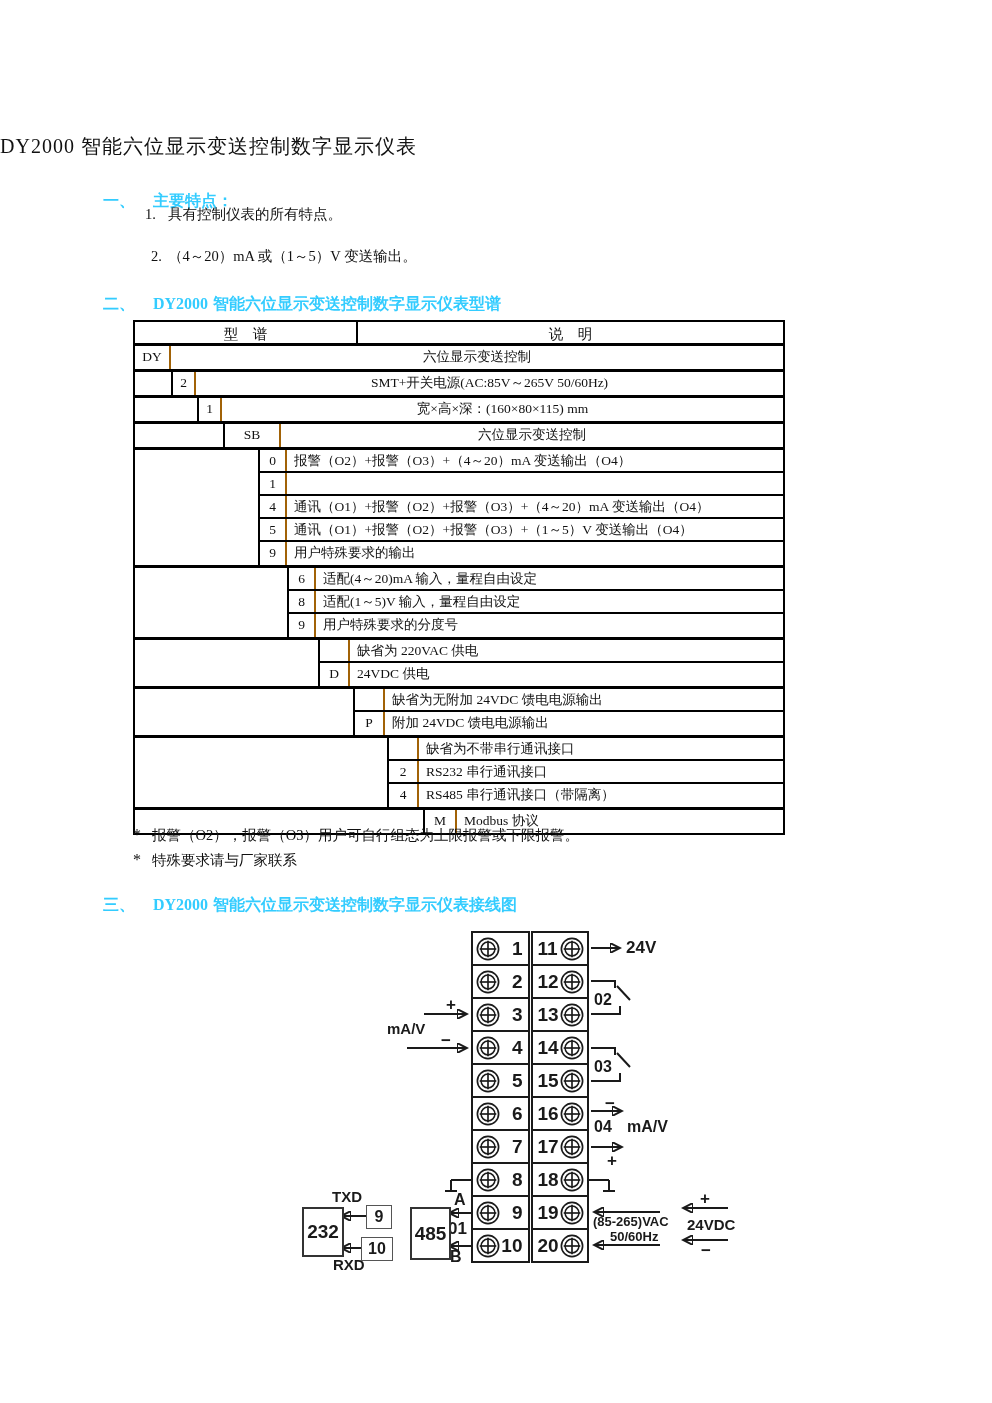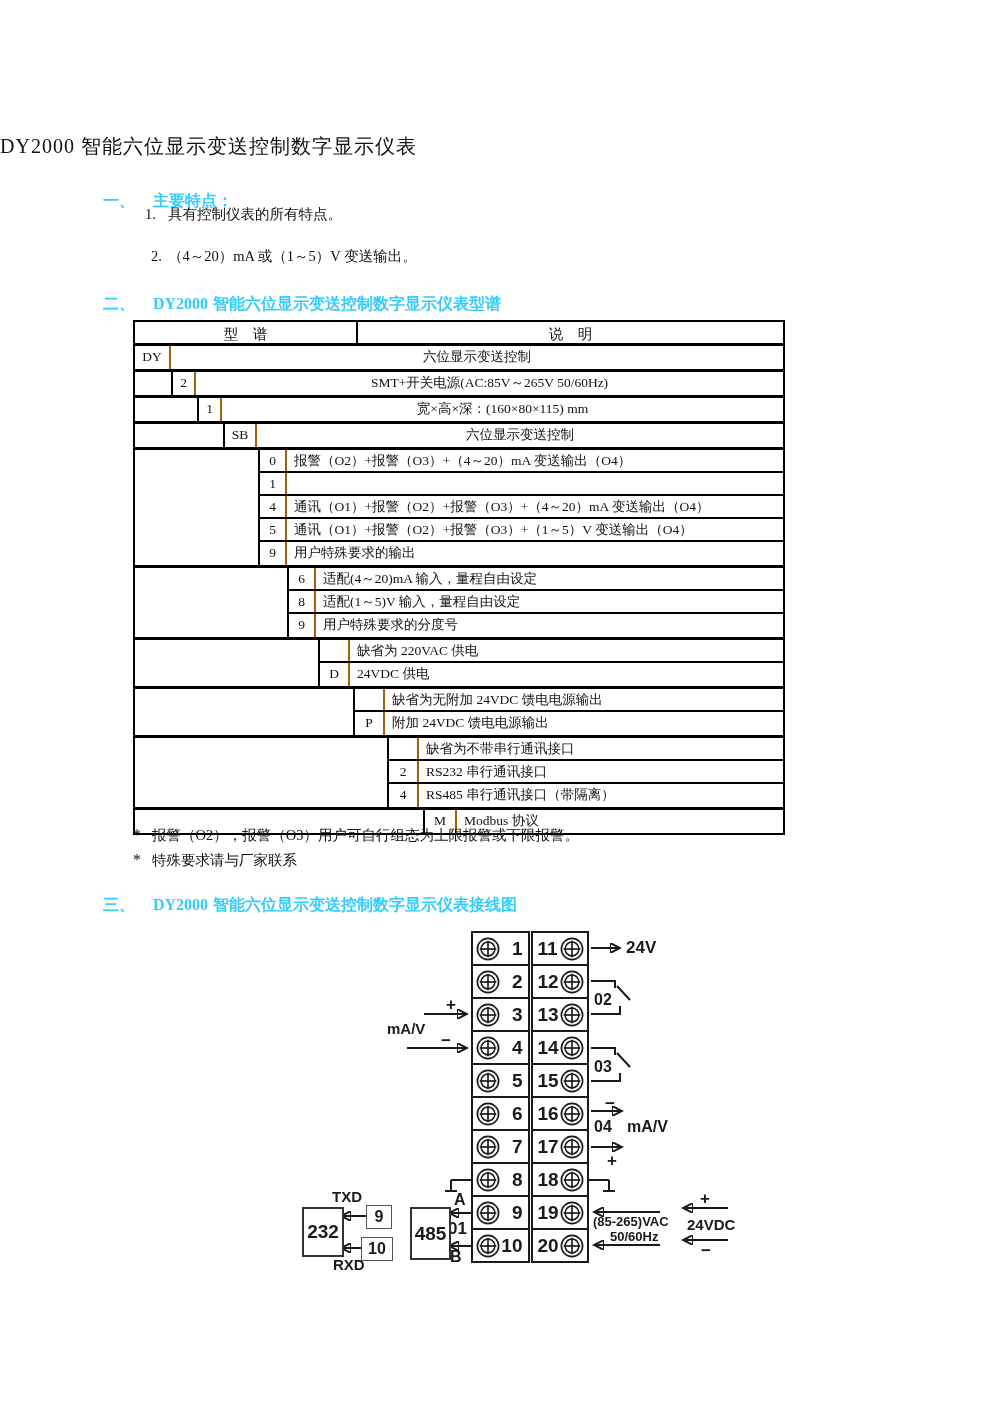--- a/index.html
+++ b/index.html
@@ -114,21 +114,21 @@
             <div class="trow">
               <div class="tcode" style="width: 23px;">1</div>
               <div class="tdesc center">宽×高×深：(160×80×115) mm</div>
             </div>
           </div>
         </div>
         <div class="tgroup">
           <div class="gleft" style="width: 90px;"></div>
           <div class="gright">
             <div class="trow">
-              <div class="tcode" style="width: 32px;">SB</div>
+              <div class="tcode" style="width: 56px;">SB</div>
               <div class="tdesc center">六位显示变送控制</div>
             </div>
           </div>
         </div>
         <div class="tgroup">
           <div class="gleft" style="width: 125px;"></div>
           <div class="gright">
             <div class="trow">
               <div class="tcode" style="width: 27px;">0</div>
               <div class="tdesc">报警（O2）+报警（O3）+（4～20）mA 变送输出（O4）</div>

